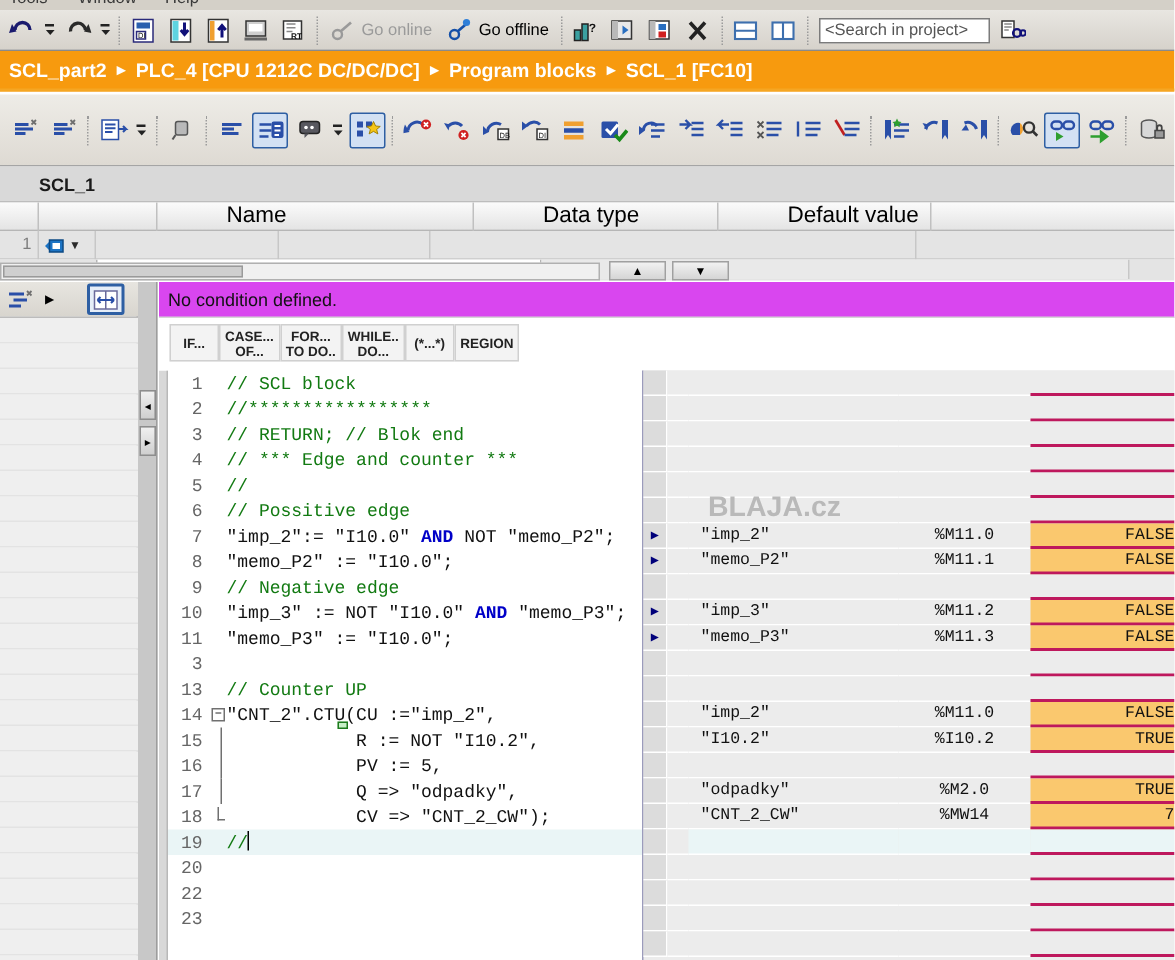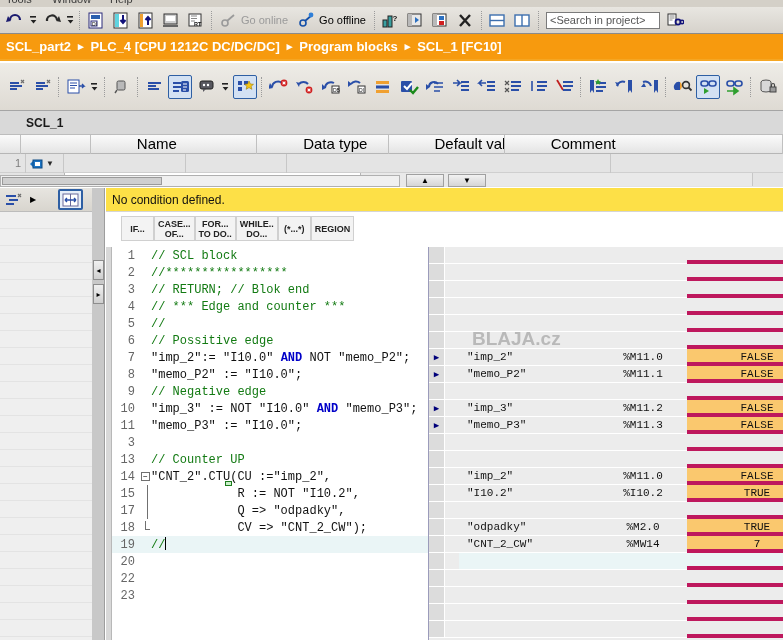--- a/index.html
+++ b/index.html
@@ -142,26 +142,26 @@
   }
   .splitter .arrow {
     position: absolute; left: 1px; width: 11px; height: 20px;
     background: linear-gradient(#f0f0f0,#cfcfcf); border: 1px solid #8d8d8d;
     display: flex; align-items: center; justify-content: center; font-size: 8px;
   }
 
   
   .cond-bar {
     position: absolute; top: 188px; left: 106px; width: 677px; height: 24px;
-    background: #fde047; border-bottom: 1px solid #d5d5d5;
+    background: #d946ef; border-bottom: 1px solid #d5d5d5;
     display:flex; align-items:center; padding-left: 6px; font-size: 12px; color:#111;
   }
   .kw-bar {
     position: absolute; top: 212px; left: 106px; width: 677px; height: 35px;
-    background: #fff; display: flex; align-items: stretch; padding-left: 15px;
+    background: #fff; display: flex; align-items: stretch; padding-left: 7px;
   }
   .kwbtn {
     min-width: 33px; border: 1px solid #d0d0d0; background: #f3f3f3;
     margin: 4px 0 6px 0; display: flex; flex-direction: column;
     align-items: center; justify-content: center; font-size: 9px;
     font-weight: bold; color: #222; padding: 0 3px; line-height: 10px;
   }
 
   
   .code-wrap {
@@ -211,22 +211,22 @@
   .mrow .m-gap { width: 14px; flex: none; background: #ececec; border-bottom: 1px solid #fff; }
   .mrow .m-name {
     width: 140px; flex: none; background: #ececec; border-bottom: 1px solid #fff;
     padding-left: 8px; line-height: 16px; color: #111; overflow:hidden; white-space:nowrap;
   }
   .mrow .m-addr {
     width: 88px; flex: none; background: #ececec; border-bottom: 1px solid #fff;
     text-align: center; line-height: 16px; color: #111;
   }
   .mrow .m-val {
-    flex: 1; background: #ececec; border-bottom: 4px solid #be185d;
-    text-align: center; line-height: 16px; color: #111; padding-left: 44px;
+    flex: 1; background: #ececec; border-bottom: 2px solid #be185d;
+    text-align: right; line-height: 16px; color: #111; padding-left: 44px;
   }
   .mrow .m-val.hl { background: #fac86e; }
   .mrow.cur .m-name, .mrow.cur .m-addr, .mrow.cur .m-val { background:#eaf5f6; }
   .watermark {
     position: absolute; left: 472px; top: 328px; font-size: 19px;
     font-weight: bold; color: #b9b9b9; letter-spacing: 0px;
     font-family: "Liberation Sans", sans-serif; pointer-events: none;
   }
 </style>
 </head>
@@ -687,21 +687,20 @@
   </div>
 
   <div class="iface-title">SCL_1</div>
 
   <div class="iface-head">
     <div class="c" style="width:26px"></div>
     <div class="c" style="width:38px"></div>
     <div class="c" style="width:170px">Name</div>
     <div class="c" style="width:122px">Data type</div>
     <div class="c" style="width:101px">Default value</div>
-    <div class="c" style="width:324px">Comment</div>
   </div>
 
   <div class="iface-row">
     <div class="c num" style="width:26px">1</div>
     <div class="c" style="width:38px;display:flex;align-items:center;gap:3px;padding-left:3px;">
       <span class="ic" style="width:14px;height:12px">
           <svg width="14" height="12" viewBox="0 0 14 12">
             <path d="M1 6 l3 -3 v6z" fill="#1c74c4"></path>
             <rect x="4" y="2" width="9" height="8" fill="#1c74c4" stroke="#0d4a84"></rect>
             <rect x="6" y="4" width="5" height="4" fill="#fff"></rect>
@@ -885,20 +884,27 @@
         </div>
         <span class="grn-mark" style="left: 113px; top: 234px;"></span>
         <div class="cline">
           <span class="lnum">15</span>
           <span class="fold">
             <span class="foldline"></span>
           </span>
           <span class="ctext"><span class="str">            R := NOT "I10.2",</span></span>
         </div>
         <div class="cline">
+          <span class="lnum">16</span>
+          <span class="fold">
+            <span class="foldline"></span>
+          </span>
+          <span class="ctext"><span class="str">            PV := 5,</span></span>
+        </div>
+        <div class="cline">
           <span class="lnum">17</span>
           <span class="fold">
             <span class="foldline"></span>
           </span>
           <span class="ctext"><span class="str">            Q =&gt; "odpadky",</span></span>
         </div>
         <div class="cline">
           <span class="lnum">18</span>
           <span class="fold">
             <span class="foldend"></span>

